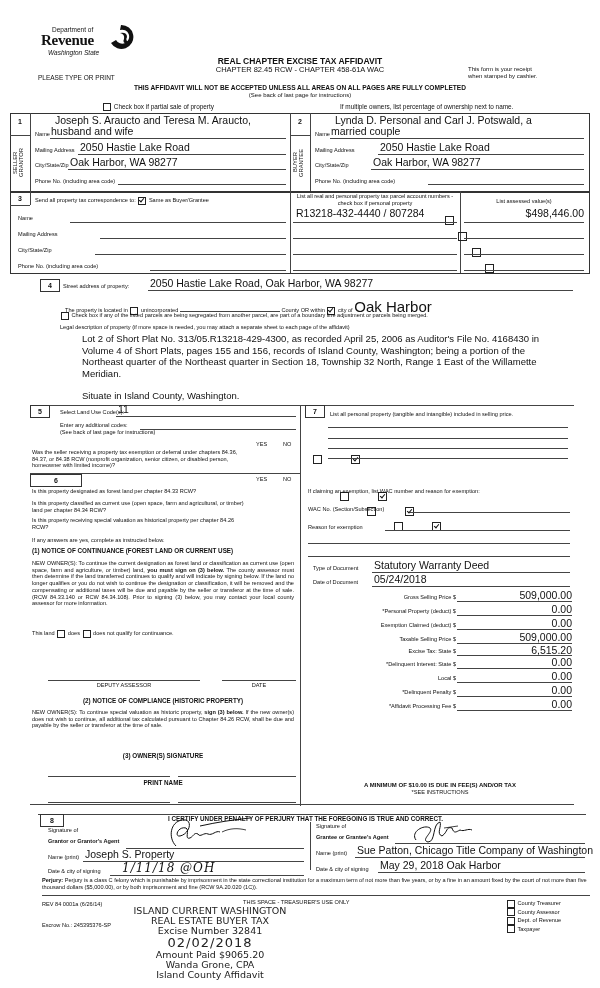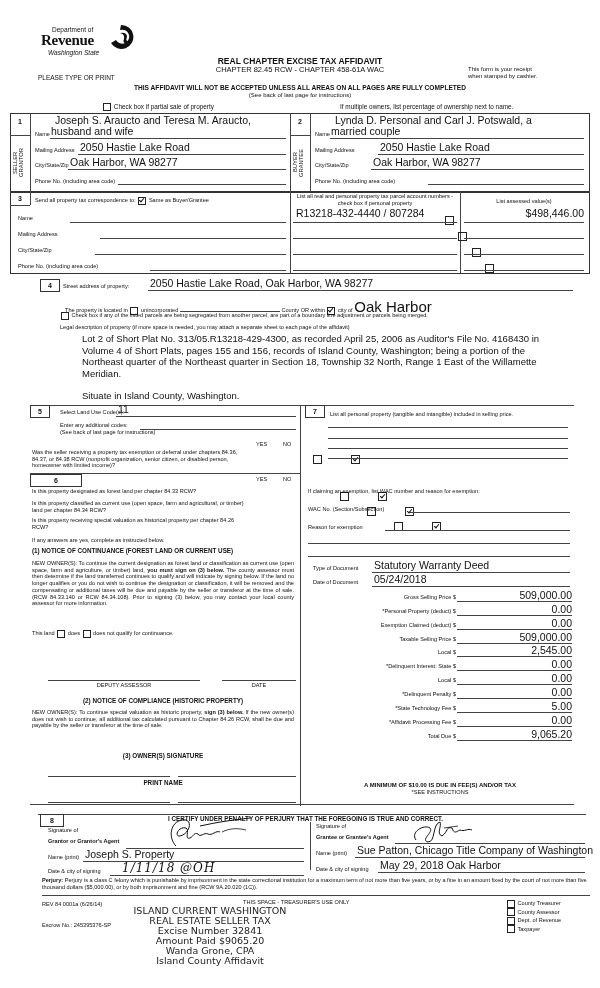--- a/index.html
+++ b/index.html
@@ -262,53 +262,43 @@
   <div style="position:relative;height:14px;">
     <span class="abs tiny right" style="right:124px;top:5px;">Exemption Claimed (deduct) $</span>
     <span class="abs fill right" style="right:8px;top:1px;">0.00</span>
     <span class="hline" style="left:157px;top:12px;width:115px;"></span>
   </div>
   <div style="position:relative;height:14px;">
     <span class="abs tiny right" style="right:124px;top:5px;">Taxable Selling Price $</span>
     <span class="abs fill right" style="right:8px;top:1px;">509,000.00</span>
     <span class="hline" style="left:157px;top:12px;width:115px;"></span>
   </div>
-  <div style="position:relative;height:13px;">
-    <span class="abs tiny right" style="right:124px;top:4px;">Local $</span>
-    <span class="abs fill right" style="right:8px;top:0px;">2,545.00</span>
-    <span class="hline" style="left:157px;top:11px;width:115px;"></span>
+  <div style="position:relative;height:11px;">
+    <span class="abs tiny right" style="right:124px;top:3px;">Excise Tax:  State $</span>
+    <span class="abs fill right" style="right:8px;top:0px;">6,515.20</span>
+    <span class="hline" style="left:157px;top:10px;width:115px;"></span>
   </div>
   <div style="position:relative;height:14px;">
     <span class="abs tiny right" style="right:124px;top:5px;">*Delinquent Interest:  State $</span>
     <span class="abs fill right" style="right:8px;top:1px;">0.00</span>
     <span class="hline" style="left:157px;top:12px;width:115px;"></span>
   </div>
   <div style="position:relative;height:14px;">
     <span class="abs tiny right" style="right:124px;top:5px;">Local $</span>
     <span class="abs fill right" style="right:8px;top:1px;">0.00</span>
     <span class="hline" style="left:157px;top:12px;width:115px;"></span>
   </div>
   <div style="position:relative;height:14px;">
     <span class="abs tiny right" style="right:124px;top:5px;">*Delinquent Penalty $</span>
     <span class="abs fill right" style="right:8px;top:1px;">0.00</span>
     <span class="hline" style="left:157px;top:12px;width:115px;"></span>
   </div>
   <div style="position:relative;height:14px;">
-    <span class="abs tiny right" style="right:124px;top:5px;">*State Technology Fee $</span>
-    <span class="abs fill right" style="right:8px;top:1px;">5.00</span>
-    <span class="hline" style="left:157px;top:12px;width:115px;"></span>
-  </div>
-  <div style="position:relative;height:14px;">
     <span class="abs tiny right" style="right:124px;top:5px;">*Affidavit Processing Fee $</span>
     <span class="abs fill right" style="right:8px;top:1px;">0.00</span>
-    <span class="hline" style="left:157px;top:12px;width:115px;"></span>
-  </div>
-  <div style="position:relative;height:14px;">
-    <span class="abs tiny right" style="right:124px;top:5px;">Total Due $</span>
-    <span class="abs fill right" style="right:8px;top:1px;">9,065.20</span>
     <span class="hline" style="left:157px;top:12px;width:115px;"></span>
   </div>
 </div>
 <div class="abs bold center" style="left:300px;width:280px;top:782px;font-size:6px;">A MINIMUM OF $10.00 IS DUE IN FEE(S) AND/OR TAX</div>
 <div class="abs tiny center" style="left:300px;width:280px;top:789px;">*SEE INSTRUCTIONS</div>
 
 
 <div class="hline" style="left:30px;top:804px;width:544px;"></div>
 <div class="hline" style="left:38px;top:814px;width:548px;"></div>
 <div class="num" style="left:40px;top:814px;width:22px;">8</div>
@@ -360,21 +350,22 @@
 
 <div class="abs tiny" style="left:506px;top:899px;line-height:8.5px;">
   <div><span class="cb"></span> <span>County Treasurer</span></div>
   <div><span class="cb"></span> <span>County Assessor</span></div>
   <div><span class="cb"></span> <span>Dept. of Revenue</span></div>
   <div><span class="cb"></span> <span>Taxpayer</span></div>
 </div>
 
 <div class="abs stamp" style="left:110px;top:906px;width:200px;">
   <div style="font-size:9.5px;line-height:10px;">ISLAND CURRENT WASHINGTON</div>
-  <div style="font-size:9.5px;line-height:10px;">REAL ESTATE SELLER TAX</div>
+  <div style="font-size:9.5px;line-height:10px;">REAL ESTATE BUYER TAX</div>
   <div style="font-size:9.5px;line-height:10px;">Excise Number 32841</div>
+  <div style="font-size:13px;line-height:14px;letter-spacing:1px;">02/02/2018</div>
   <div style="font-size:9.5px;line-height:10px;">Amount Paid $9065.20</div>
   <div style="font-size:9.5px;line-height:10px;">Wanda Grone, CPA</div>
   <div style="font-size:9.5px;line-height:10px;">Island County Affidavit</div>
 </div>
 
 
 
 
 </body></html>

